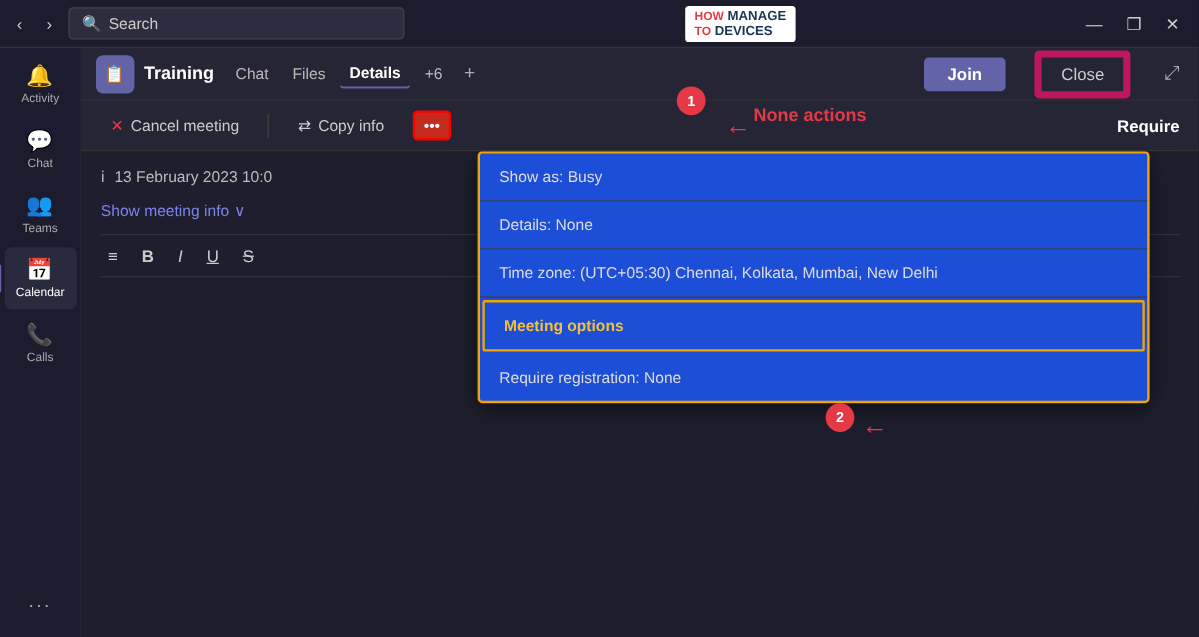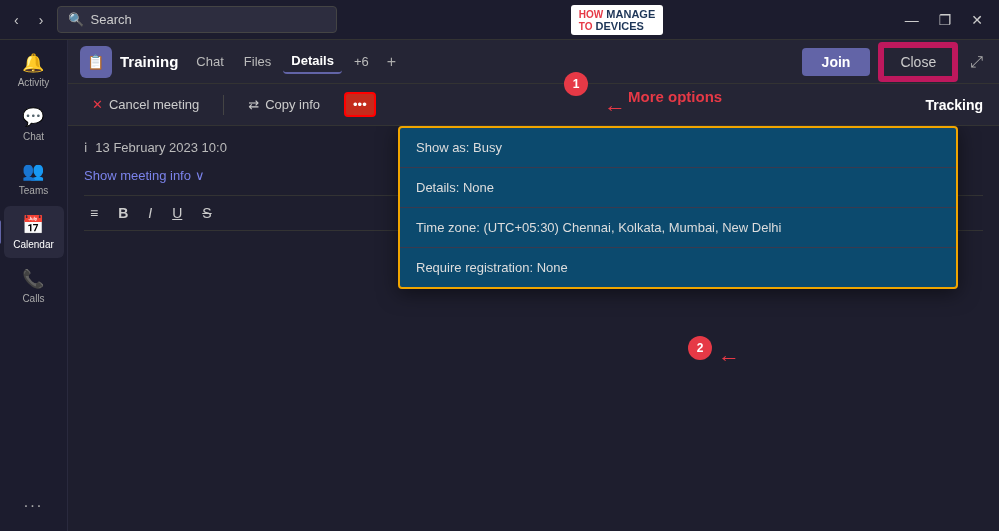--- a/index.html
+++ b/index.html
@@ -182,21 +182,21 @@
     .tab-plus {
       color: #aaa;
       font-size: 16px;
       cursor: pointer;
       padding: 2px 6px;
     }
     .tab-actions {
       margin-left: auto;
       display: flex;
       align-items: center;
-      gap: 8px;
+      gap: 24px;
     }
     .join-btn {
       background: #6264a7;
       color: white;
       border: none;
       border-radius: 4px;
       padding: 6px 20px;
       font-size: 14px;
       font-weight: 600;
       cursor: pointer;
@@ -312,21 +312,21 @@
       padding: 3px 6px;
       border-radius: 3px;
     }
 
     
     .dropdown-overlay {
       position: absolute;
       top: 0;
       left: 330px;
       width: 560px;
-      background: #0c4a6e;
+      background: #1d4ed8;
       border: 2px solid #f0a500;
       border-radius: 4px;
       z-index: 100;
       box-shadow: 0 4px 20px rgba(0,0,0,0.5);
     }
     .dropdown-item {
       padding: 12px 16px;
       color: #ddd;
       font-size: 13px;
       cursor: pointer;
@@ -444,26 +444,26 @@
       <div class="toolbar-action">
         <span style="color:#e63946;">✕</span>
         <span>Cancel meeting</span>
       </div>
       <div class="toolbar-divider"></div>
       <div class="toolbar-action">
         <span>⇄</span>
         <span>Copy info</span>
       </div>
       <button class="more-actions-btn">•••</button>
-      <span class="toolbar-right">Tracking</span>
+      <span class="toolbar-right">Require</span>
 
       <div class="annotation-bubble" style="top: -12px; left: 496px;">
         <span>1</span>
       </div>
-      <span class="annotation-text" style="top: 4px; left: 560px; font-size: 15px;">More options</span>
+      <span class="annotation-text" style="top: 4px; left: 560px; font-size: 15px;">None actions</span>
 
       <span class="annotation-arrow" style="top: 8px; left: 536px;">←</span>
     </div>
 
     <div class="meeting-body">
       <div class="meeting-left">
         <div class="meeting-date">
           <span>ℹ</span>
           <span>13 February 2023 10:0</span>
         </div>
@@ -477,20 +477,21 @@
           <button class="editor-btn"><i>I</i></button>
           <button class="editor-btn"><u>U</u></button>
           <button class="editor-btn"><s>S</s></button>
         </div>
       </div>
 
       <div class="dropdown-overlay">
         <div class="dropdown-item">Show as: Busy</div>
         <div class="dropdown-item">Details: None</div>
         <div class="dropdown-item">Time zone: (UTC+05:30) Chennai, Kolkata, Mumbai, New Delhi</div>
+        <div class="dropdown-item highlighted" style="border: 2px solid #f0a500; margin: 2px; border-radius: 2px;">Meeting options</div>
         <div class="dropdown-item">Require registration: None</div>
       </div>
 
       <div class="annotation-bubble" style="position: absolute; top: 210px; left: 620px; z-index: 300;">
         <span>2</span>
       </div>
 
       <span style="position: absolute; top: 216px; left: 650px; z-index: 300; color: #e63946; font-size: 22px; font-weight: bold;">←</span>
     </div>
   </div>

